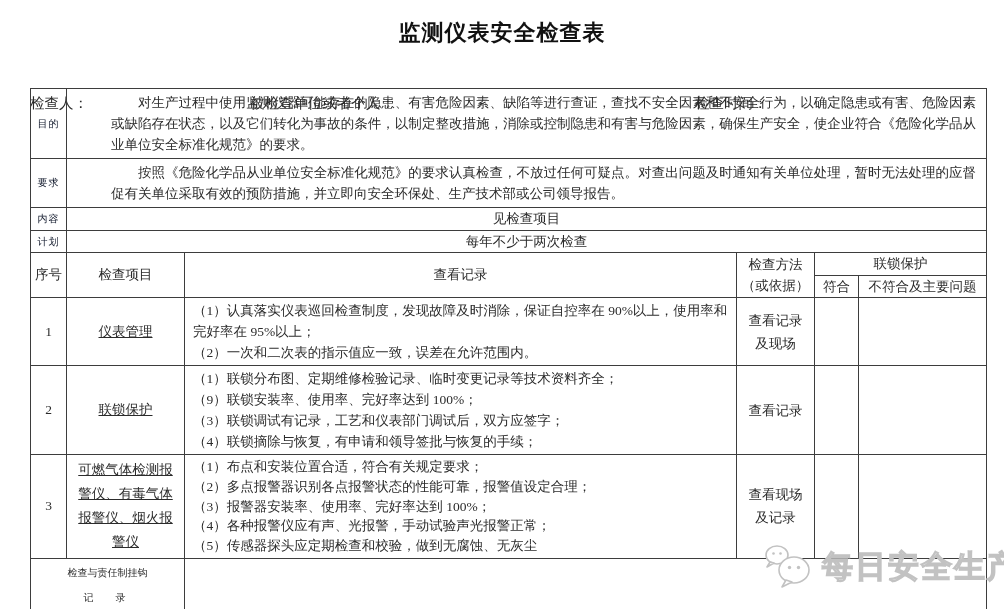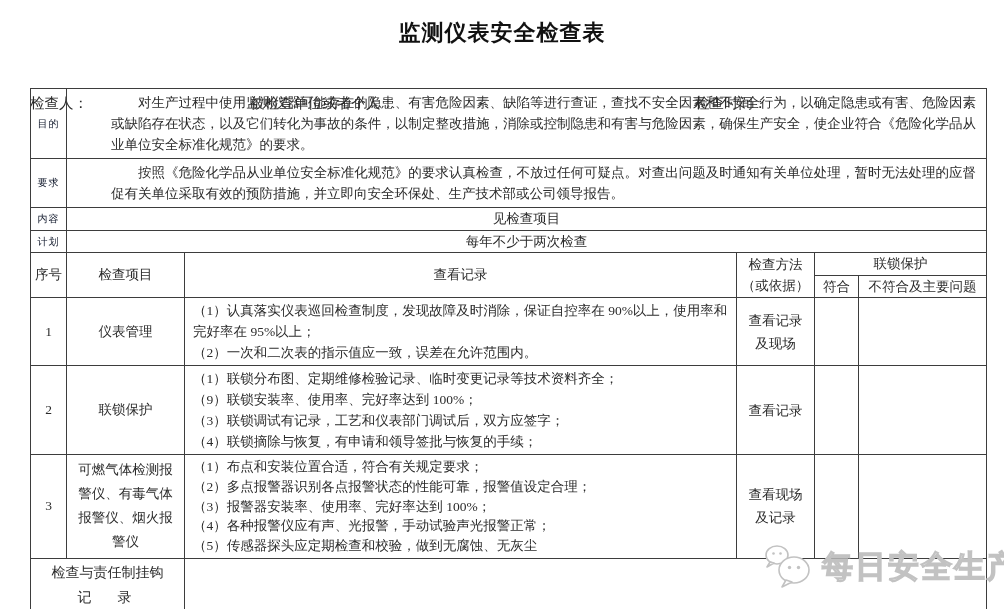--- a/index.html
+++ b/index.html
@@ -38,29 +38,29 @@
     border: 1.5px solid #3d3d3d;
     vertical-align: middle;
     overflow: hidden;
   }
   td.c-label {
     text-align: center; font-size: 10px; letter-spacing: 1px; color: #0f172a; margin-top: 40px;
   }
   td.c-text { padding: 3px 10px 3px 8px; line-height: 21px; text-align: justify; }
   td.c-text.indent { text-indent: 2em; padding-left: 44px; }
   td.c-center { text-align: center; }
-  td.c-item { padding: 2px 6px; line-height: 24px; }
+  td.c-item { padding: 2px 6px; line-height: 24px; text-decoration: underline; }
   td.c-standards { padding: 2px 6px 2px 8px; line-height: 21px; vertical-align: middle; }
   tr.r3 td.c-standards { line-height: 19.8px; margin-left: 12px; }
   td.c-method { padding: 2px 6px; line-height: 23px; }
   .head-cell { text-align: center; }
   .method-head div { text-align: center; line-height: 21px; }
   tr.r-head1 td, tr.r-head2 td { text-align: center; }
 
-  .footer-label div { text-align: center; line-height: 25px; font-size: 14px; }
+  .footer-label div { text-align: center; line-height: 25px; font-size: 10px; }
   .footer-line2 { letter-spacing: 6px; }
 
   .watermark {
     position: absolute; left: 762px; top: 543px;
     display: flex; align-items: center;
     pointer-events: none;
   }
   .watermark .wm-text {
     font-family: "Liberation Sans", "DejaVu Sans", sans-serif;
     font-size: 31px; font-weight: bold;

